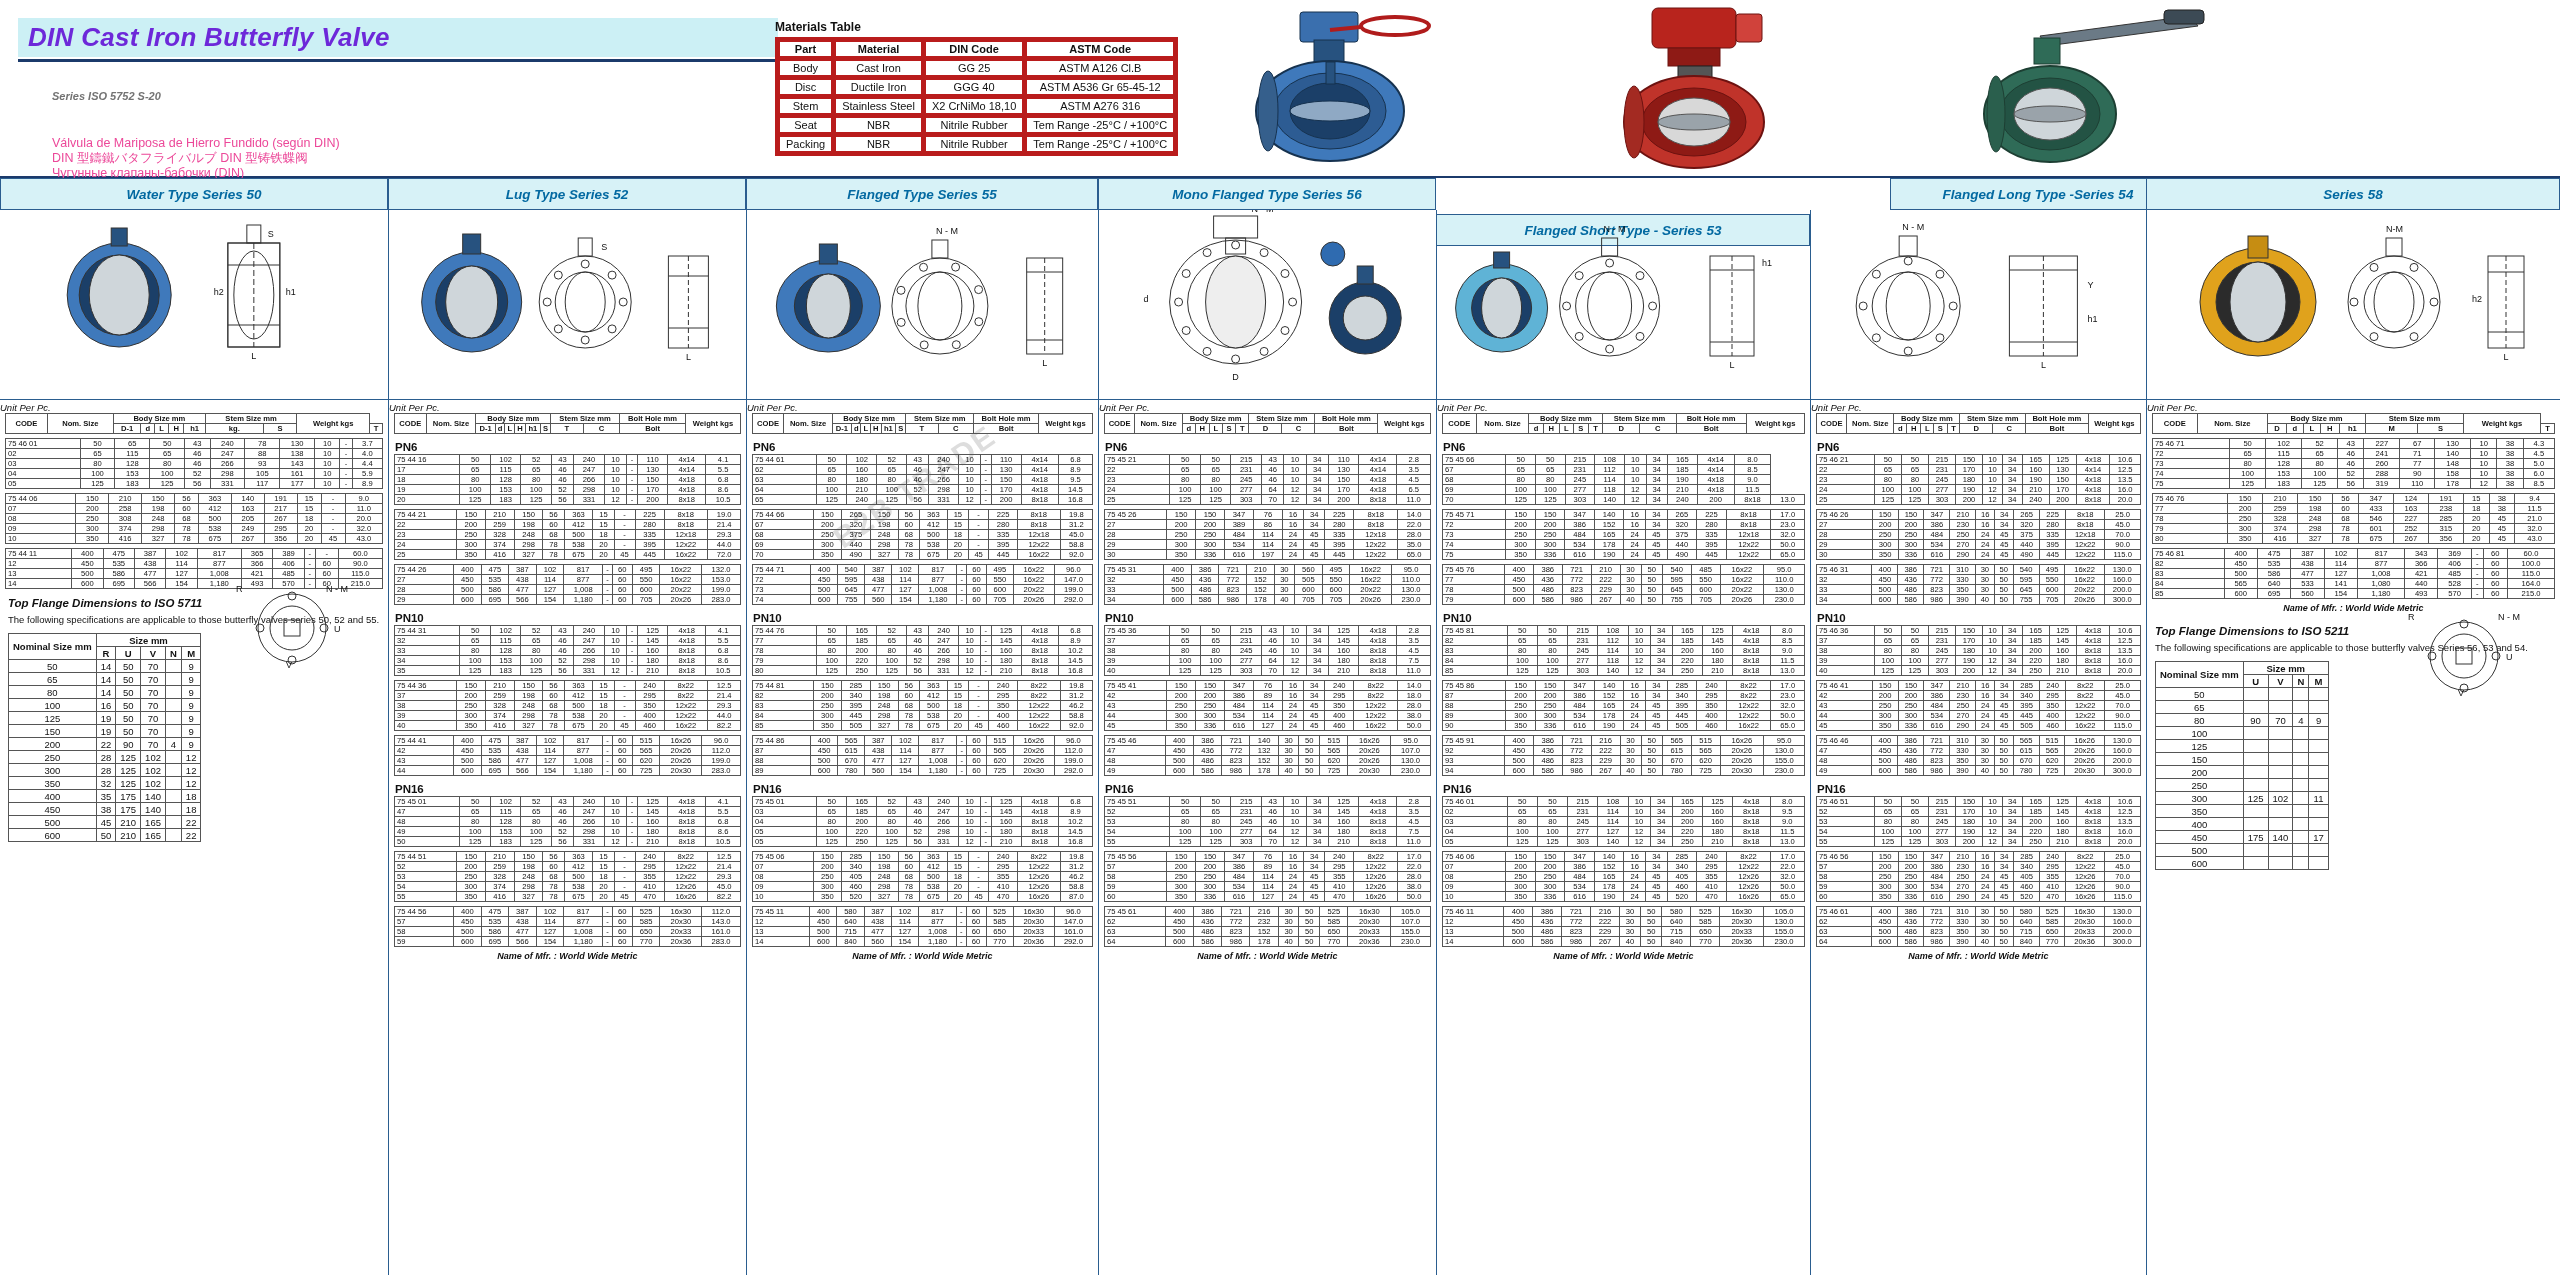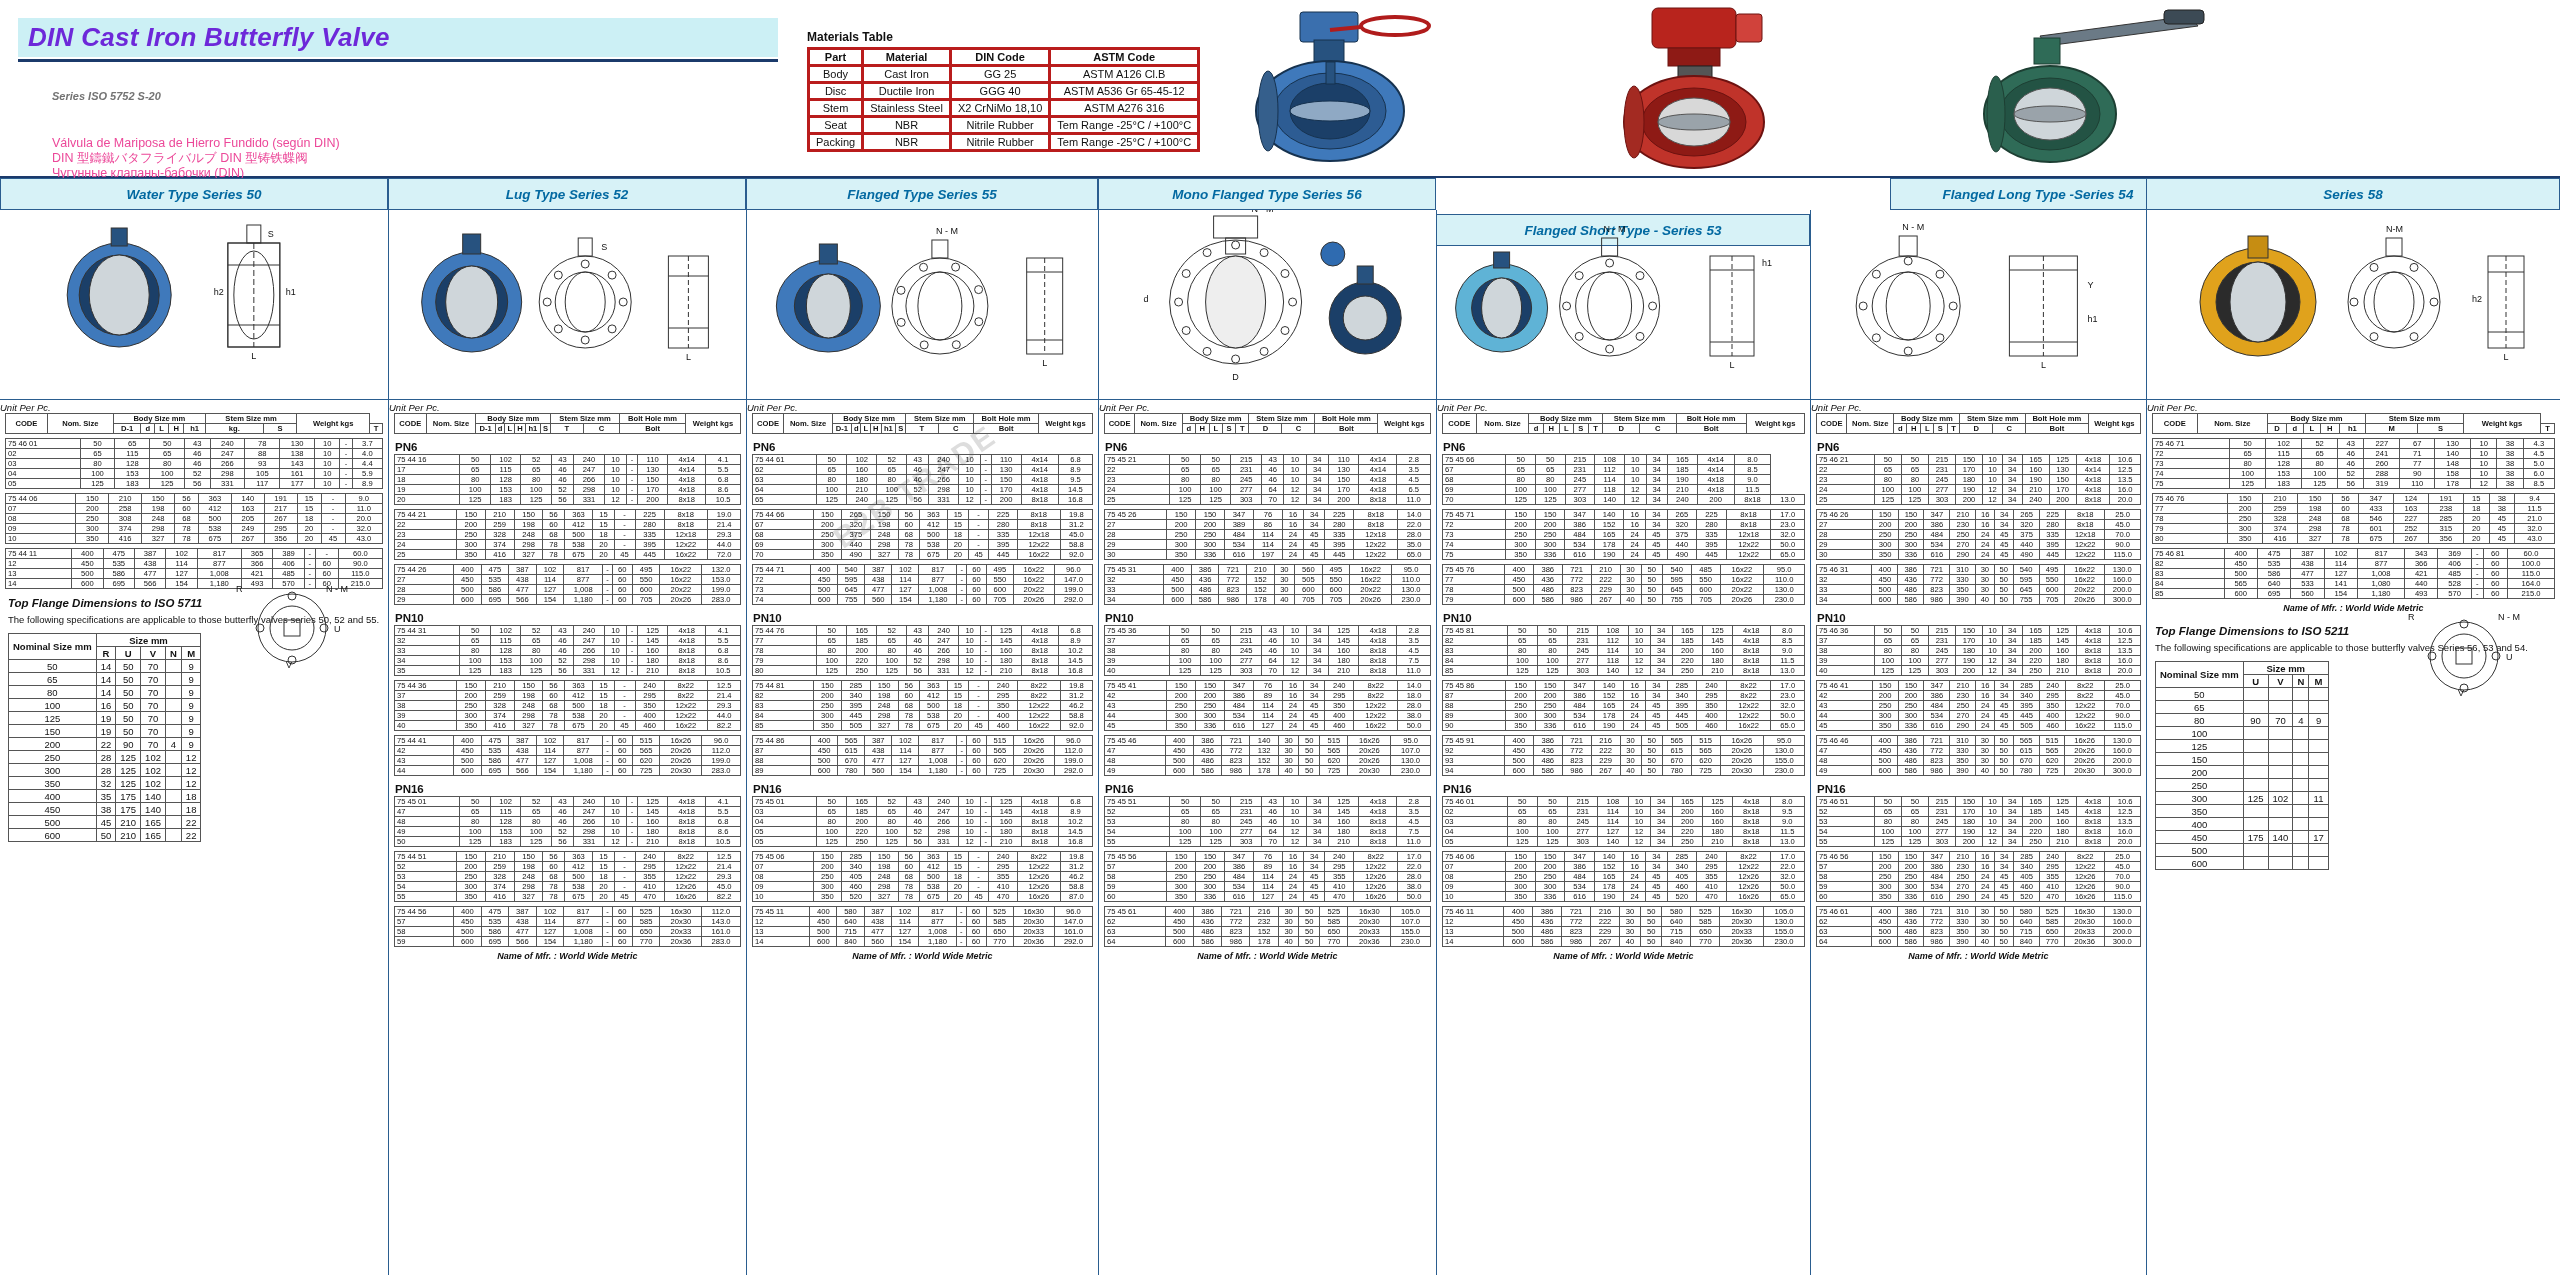--- a/index.html
+++ b/index.html
@@ -18,24 +18,24 @@
   .header { position:absolute; left:0; top:0; width:2560px; height:178px; border-bottom:2px solid #1b3a6b; }
   .title-box { position:absolute; left:18px; top:18px; width:760px; }
   .title-main {
     font-size:26px; font-weight:bold; font-style:italic; color:#6d28d9;
     background:#ccf0f5; padding:4px 10px; letter-spacing:.3px;
   }
   .title-rule { height:3px; background:#1b3a6b; margin-top:2px; width:100%; }
   .series-line { font-size:11px; font-style:italic; font-weight:bold; color:#737373; margin-top:28px; padding-left:34px; }
   .lang-list { margin-top:34px; padding-left:34px; font-size:12.5px; line-height:15px; color:#ec4899; }
 
-  .mat-table { position:absolute; left:775px; top:30px; font-size:11px; border-collapse:collapse;margin-left:32px; }
+  .mat-table { position:absolute; left:775px; top:20px; font-size:11px; border-collapse:collapse; }
   .mat-title { font-size:12px; font-weight:bold; margin-bottom:3px; }
   .mat-table table { border-collapse:collapse; }
-  .mat-table td, .mat-table th { border:3px solid #b91c1c; padding:1px 6px; font-size:11px; text-align:center; white-space:nowrap; }
+  .mat-table td, .mat-table th { border:5px solid #b91c1c; padding:1px 6px; font-size:11px; text-align:center; white-space:nowrap; }
   .mat-table th { font-weight:bold; background:#fff; }
 
   
   .hdr-art { position:absolute; top:8px; }
   .hdr-art svg { display:block; }
 
   
   .band { position:absolute; top:178px; left:0; width:2560px; height:32px; }
   .band-cell {
     position:absolute; top:0; height:32px;

